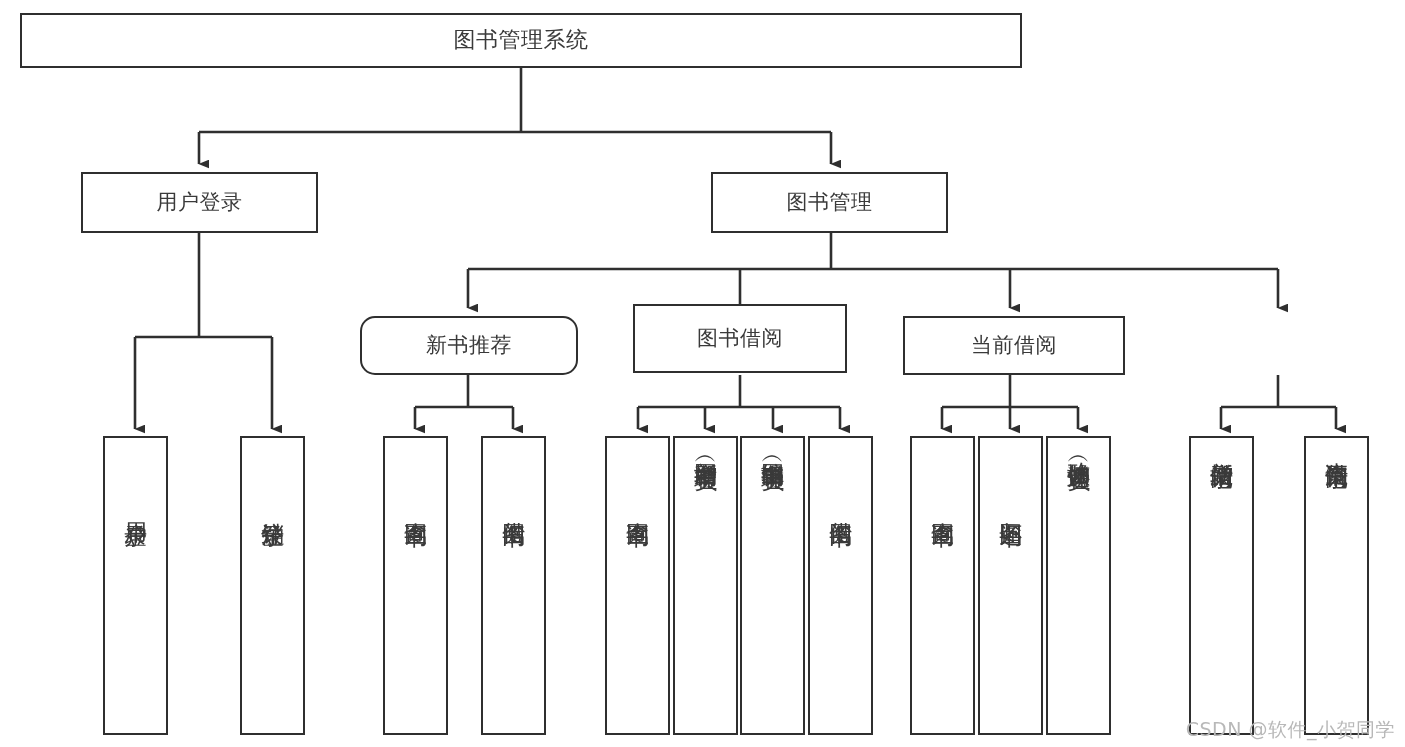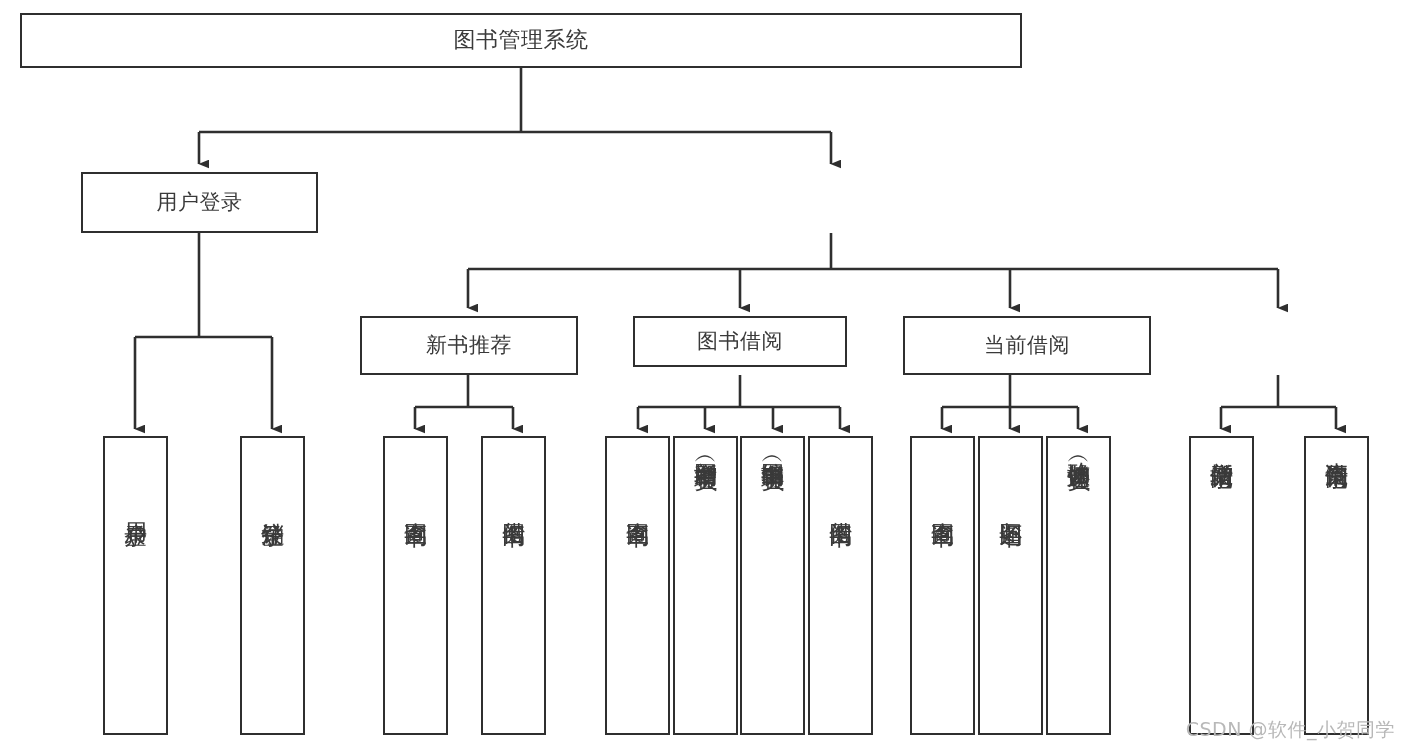--- a/index.html
+++ b/index.html
@@ -128,28 +128,31 @@
     </g>
   </svg>
 
   <div class="node root horiz" style="left:20px; top:13px; width:1002px; height:55px;">
     <span class="label">图书管理系统</span>
   </div>
 
   <div class="node horiz" style="left:81px; top:172px; width:237px; height:61px;">
     <span class="label">用户登录</span>
   </div>
-
-  <div class="node horiz" style="left:360px; top:316px; width:218px; height:59px;">
+  <div class="node horiz" style="left:711px; top:172px; width:237px; height:61px;">
+    <span class="label">图书管理</span>
+  </div>
+
+  <div class="node horiz" style="left:360px; top:316px; width:218px; height:59px;border-radius:15px;">
     <span class="label">新书推荐</span>
   </div>
-  <div class="node horiz" style="left:633px; top:316px; width:214px; height:51px;">
+  <div class="node horiz" style="left:633px; top:304px; width:214px; height:69px;">
     <span class="label">图书借阅</span>
   </div>
-  <div class="node horiz" style="left:903px; top:316px; width:248px; height:59px;">
+  <div class="node horiz" style="left:903px; top:316px; width:222px; height:59px;">
     <span class="label">当前借阅</span>
   </div>
 
   <div class="node leaf center" style="left:103px; top:436px; width:65px; height:299px;">
     <span class="label">用户登录</span>
   </div>
   <div class="node leaf center" style="left:240px; top:436px; width:65px; height:299px;">
     <span class="label">注销登录</span>
   </div>
 

